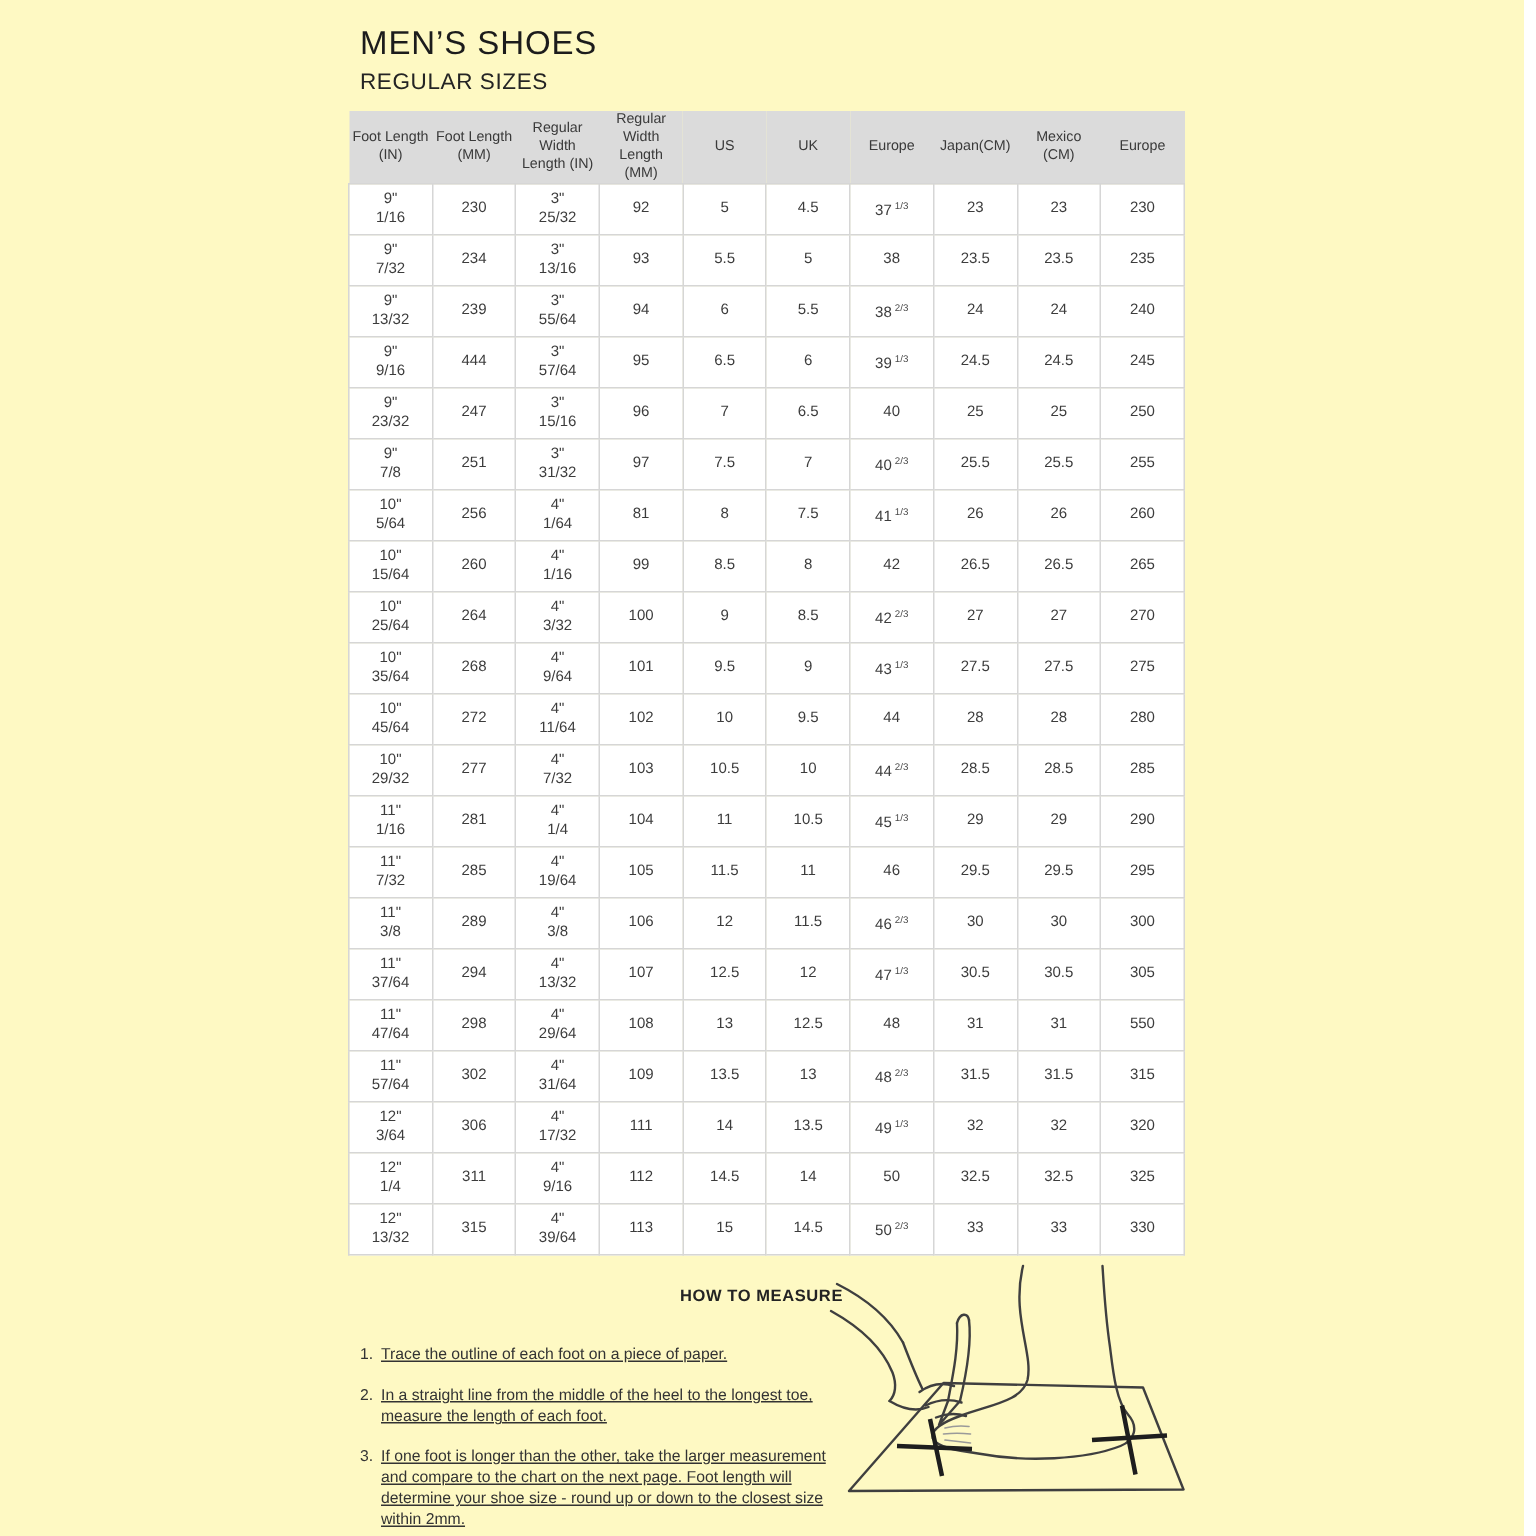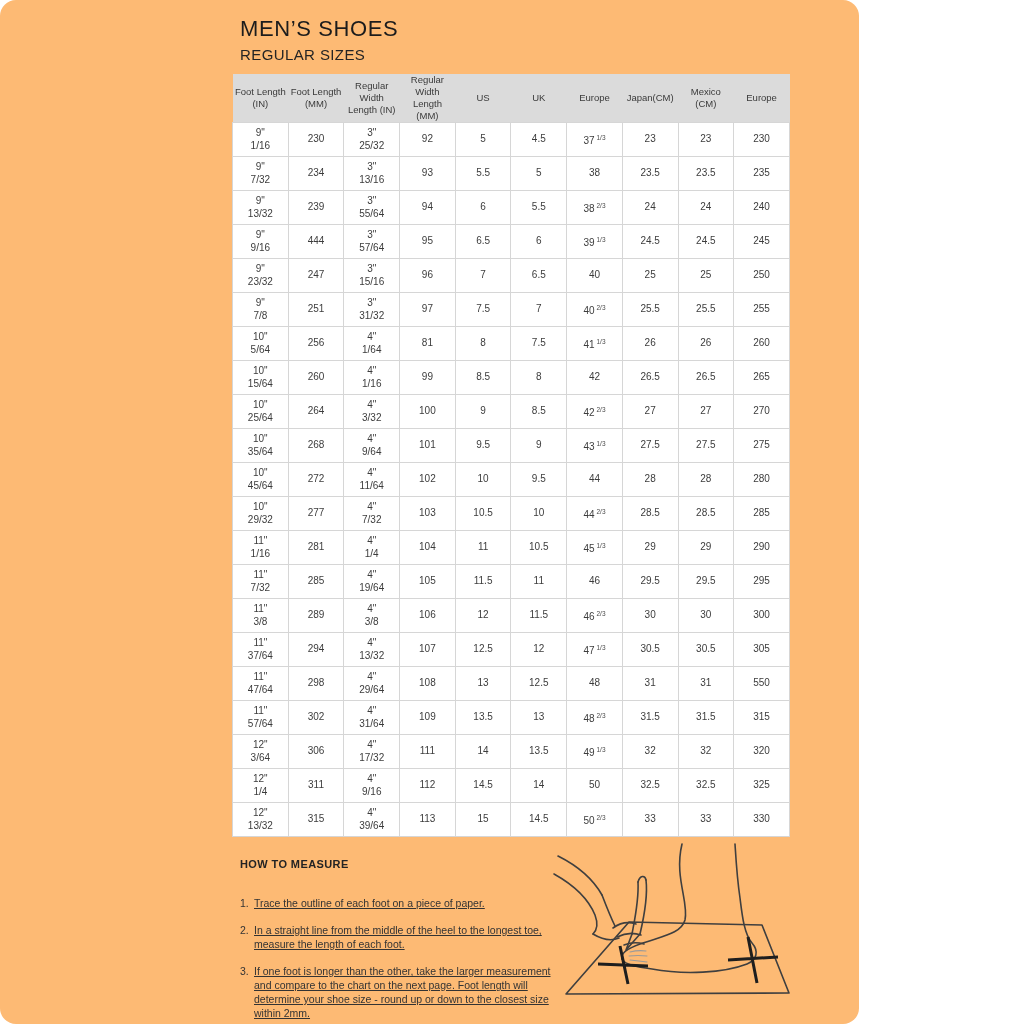--- a/index.html
+++ b/index.html
@@ -1,32 +1,32 @@
 <!DOCTYPE html>
 <html><head>
 <meta charset="utf-8">
 <style>
   html,body{margin:0;padding:0;background:#fff;}
-  .page{position:relative;width:859px;height:1024px;background:#fdba74;overflow:hidden;
-        font-family:"Liberation Sans", sans-serif;color:#3c3c3c;border-radius:16px;}
+  .page{position:relative;width:1016px;height:1024px;background:#fef9c3;overflow:hidden;
+        font-family:"Liberation Sans", sans-serif;color:#3c3c3c;}
   
   .hdr{position:absolute;left:240px;top:16px;}
   .title{font-size:22px;letter-spacing:.6px;font-weight:400;color:#1c1c1c;margin:0;}
   .subtitle{font-size:15px;letter-spacing:.4px;color:#242424;margin-top:4px;}
   
   table.chart{position:absolute;left:232px;top:74px;width:558px;border-collapse:collapse;
         table-layout:fixed;}
   table.chart th{background:#dbdbdb;height:45px;font-weight:400;font-size:9.5px;line-height:12px;
         color:#3a3a3a;padding:0 2px;text-align:center;vertical-align:middle;border:none;}
   table.chart td{height:33px;border:1px solid #d6d6d6;text-align:center;vertical-align:middle;
         font-size:10px;line-height:12.5px;color:#3c3c3c;padding:0 2px;background:#fff;}
   table.chart td sup{font-size:6.5px;margin-left:2px;color:#4a4a4a;}
   
   .howto{position:absolute;left:240px;top:858px;width:322px;}
-  .howto h2{font-size:11px;font-weight:700;letter-spacing:.4px;color:#232323;margin:0 0 26px 0;}
+  .howto h2{font-size:11px;font-weight:700;letter-spacing:.4px;color:#232323;margin:0 0 26px 0;text-align:right;}
   .howto .intro{font-size:10.5px;line-height:14px;color:#333;margin:0;}
   .step{display:flex;margin-top:13px;font-size:10.5px;line-height:14px;color:#333;}
   .step .num{flex:0 0 14px;}
   .step .txt{flex:1;text-decoration:underline;}
   
   .illus{position:absolute;left:552px;top:842px;width:256px;height:180px;}
   .illus svg{display:block;width:100%;height:100%;}
 </style>
 </head>
 <body>

